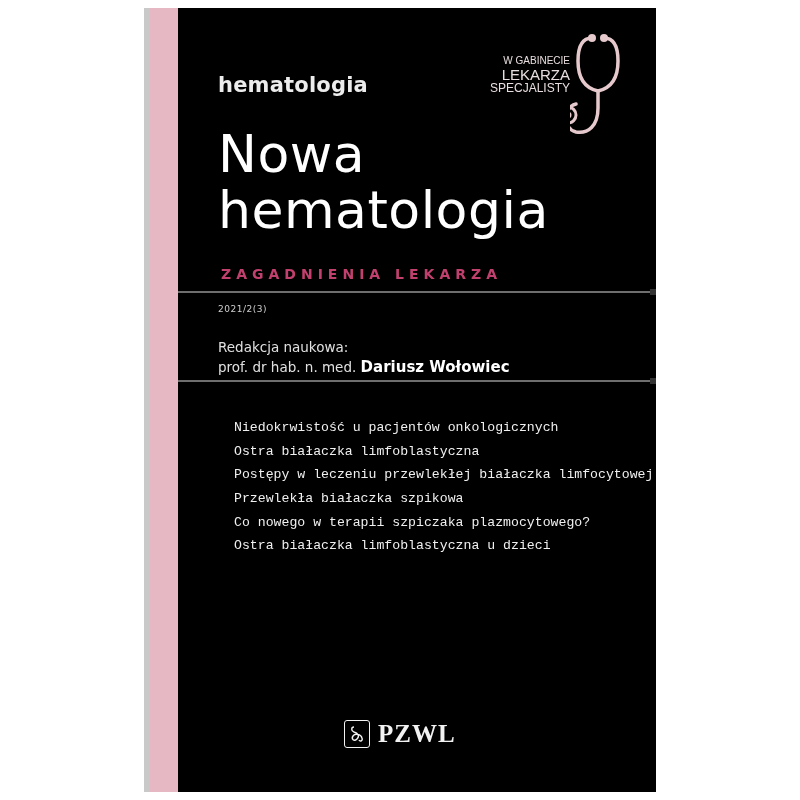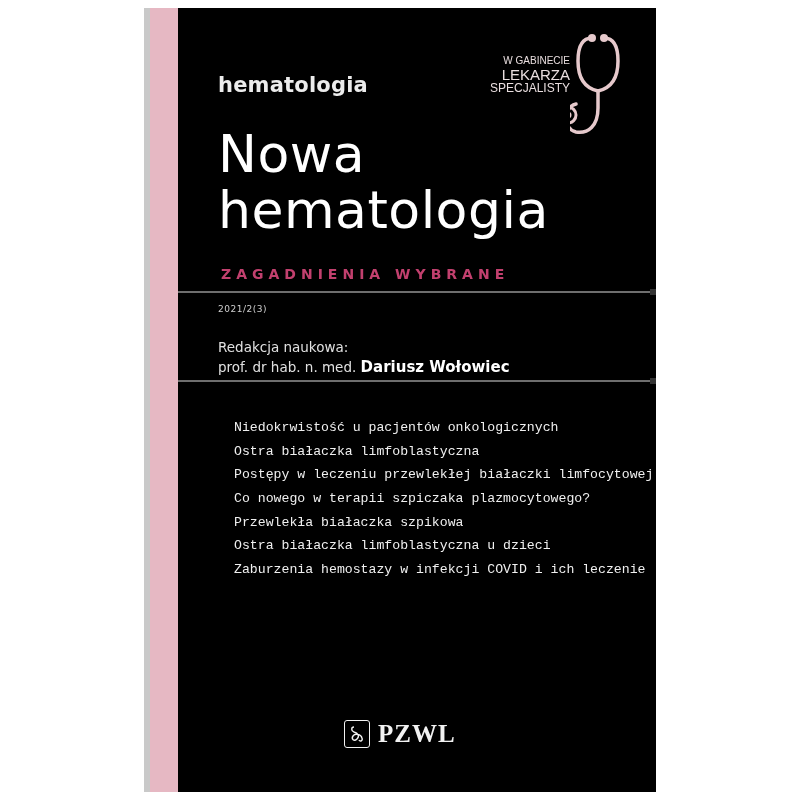--- a/index.html
+++ b/index.html
@@ -50,43 +50,42 @@
       <circle cx="-2" cy="99" r="8" fill="none" stroke="#e6c9cc" stroke-width="3"></circle>
       <circle cx="-2" cy="99" r="3.5" fill="#e6c9cc"></circle>
     </svg>
   </div>
 
   <div class="series">hematologia</div>
   <div class="title">
     <div>Nowa</div>
     <div>hematologia</div>
   </div>
-  <div class="subtitle">ZAGADNIENIA WYBRANE</div>
+  <div class="subtitle">ZAGADNIENIA LEKARZA</div>
 
   <div class="rule" style="top:283px;">
       <div class="rule-end" style="top:-2px;"></div>
     </div>
   <div class="issue">2021/2(3)</div>
   <div class="editor1">Redakcja naukowa:</div>
   <div class="editor2">
     <span>prof. dr hab. n. med.</span>
     <b>Dariusz Wołowiec</b>
   </div>
   <div class="rule" style="top:372px;">
       <div class="rule-end" style="top:-2px;"></div>
     </div>
 
   <ul class="topics">
     <li>Niedokrwistość u pacjentów onkologicznych</li>
     <li>Ostra białaczka limfoblastyczna</li>
-    <li>Postępy w leczeniu przewlekłej białaczki limfocytowej</li>
+    <li>Postępy w leczeniu przewlekłej białaczka limfocytowej</li>
+    <li>Przewlekła białaczka szpikowa</li>
     <li>Co nowego w terapii szpiczaka plazmocytowego?</li>
-    <li>Przewlekła białaczka szpikowa</li>
     <li>Ostra białaczka limfoblastyczna u dzieci</li>
-    <li>Zaburzenia hemostazy w infekcji COVID i ich leczenie</li>
   </ul>
 
   <div class="publisher">
     <div class="pub-logo">
       <svg width="18" height="20" viewBox="0 0 18 20">
         <path d="M6 3 C3 3 3 7 6 8 C10 9 12 12 9 15 C6 18 3 15 5 12 C7 9 13 10 14 14 C15 17 12 18 11 16" fill="none" stroke="#f2f2f2" stroke-width="1.4"></path>
       </svg>
     </div>
     <span class="pub-name">PZWL</span>
   </div>

